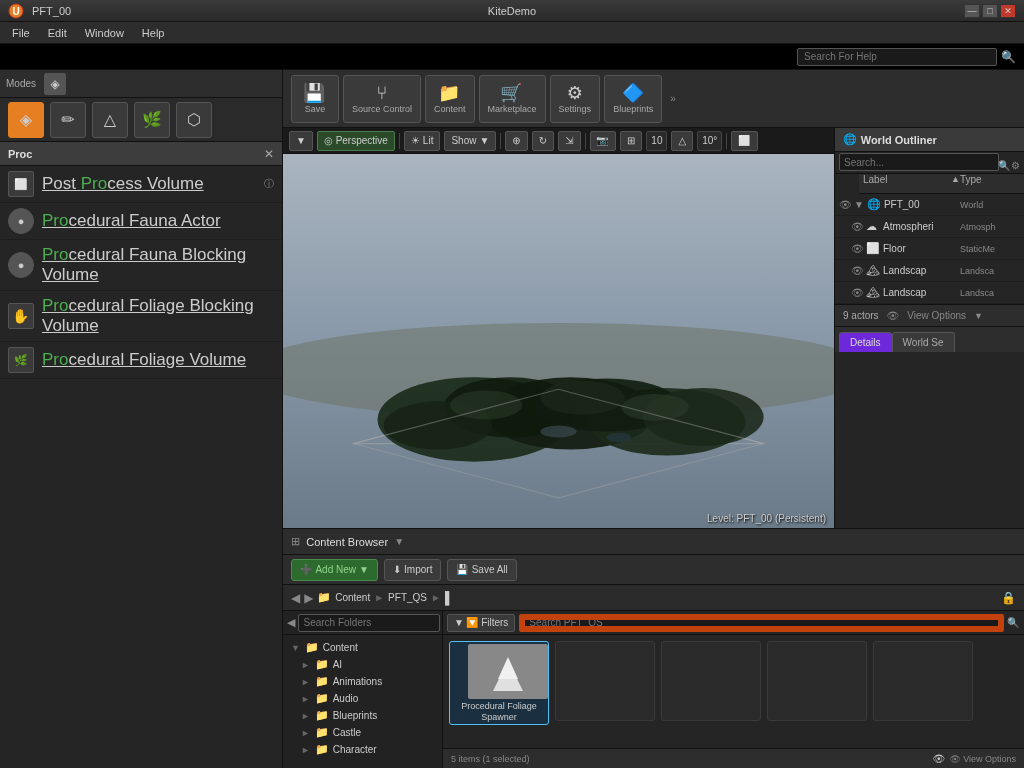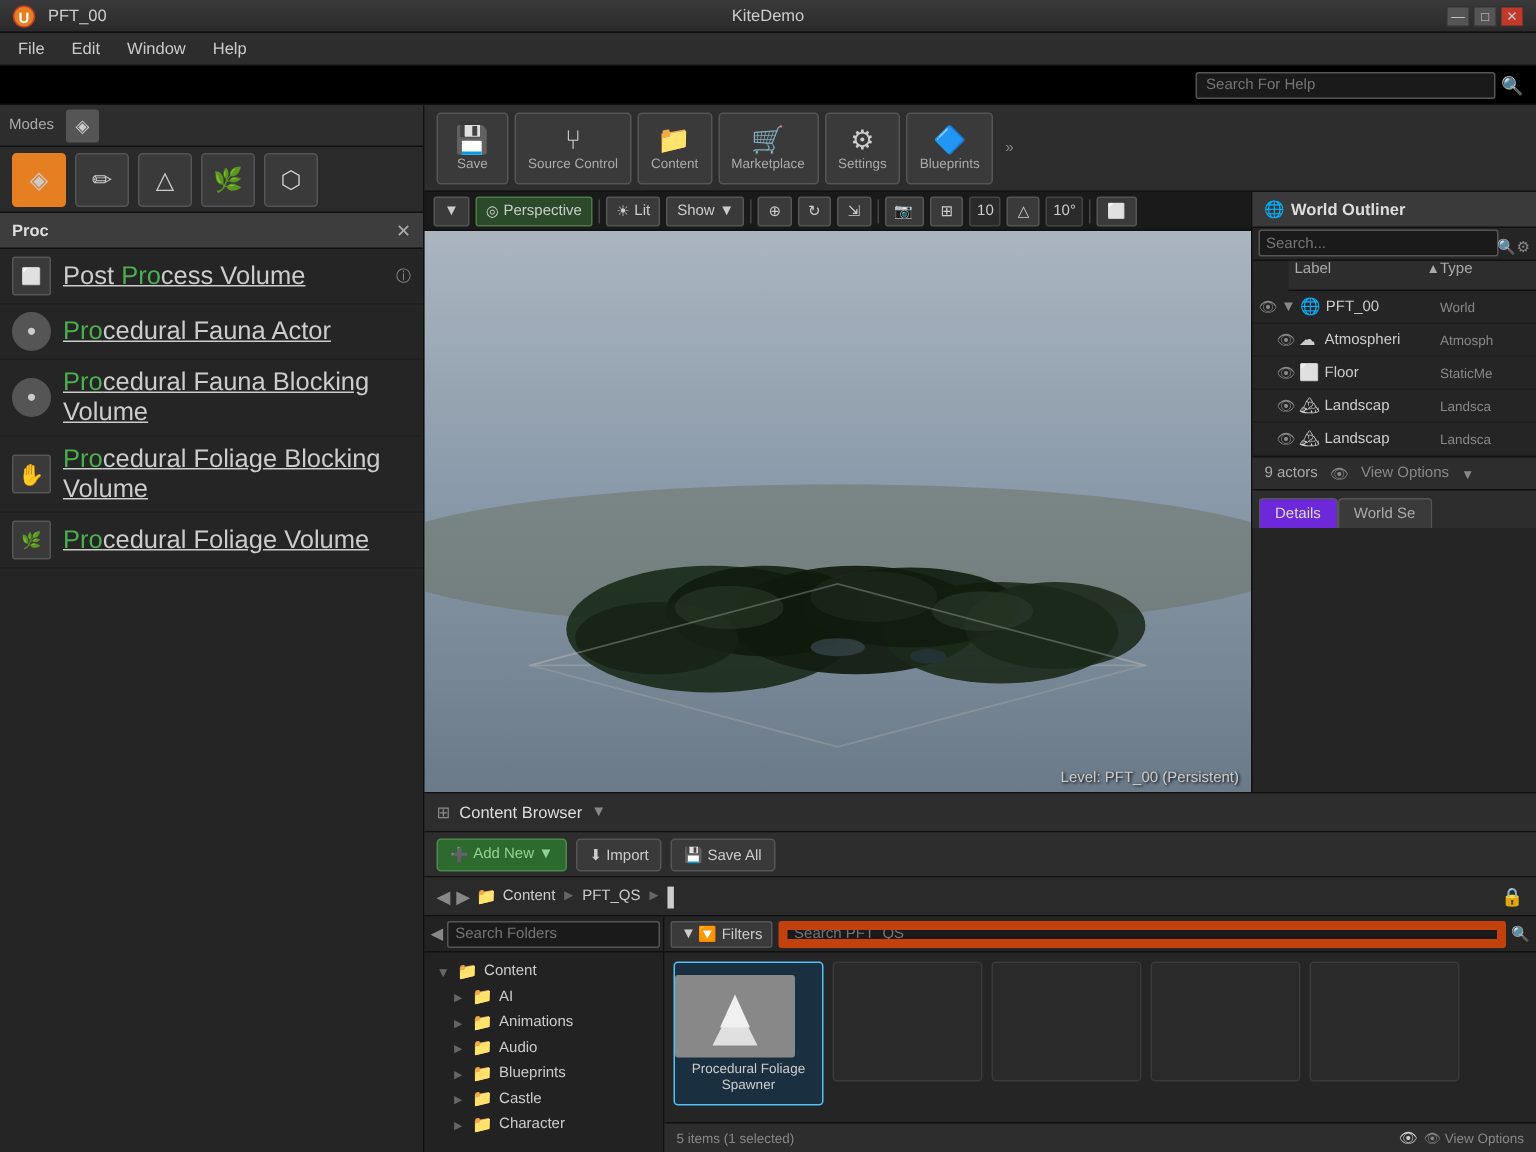--- a/index.html
+++ b/index.html
@@ -509,27 +509,27 @@
       flex: 1;
       display: flex;
       flex-wrap: wrap;
       align-content: flex-start;
       padding: 6px;
       gap: 6px;
       overflow-y: auto;
     }
     .asset-item {
       width: 100px;
-      height: 96px;
+      height: 84px;
       background: #3a3a3a;
       border: 1px solid #555;
       border-radius: 3px;
       display: flex;
       flex-direction: column;
-      align-items: flex-start;
+      align-items: flex-end;
       justify-content: center;
       cursor: pointer;
       position: relative;
     }
     .asset-item.selected { border-color: #4fc3f7; background: #1a3040; }
     .asset-thumbnail {
       width: 80px;
       height: 55px;
       background: #555;
       border-radius: 2px;

